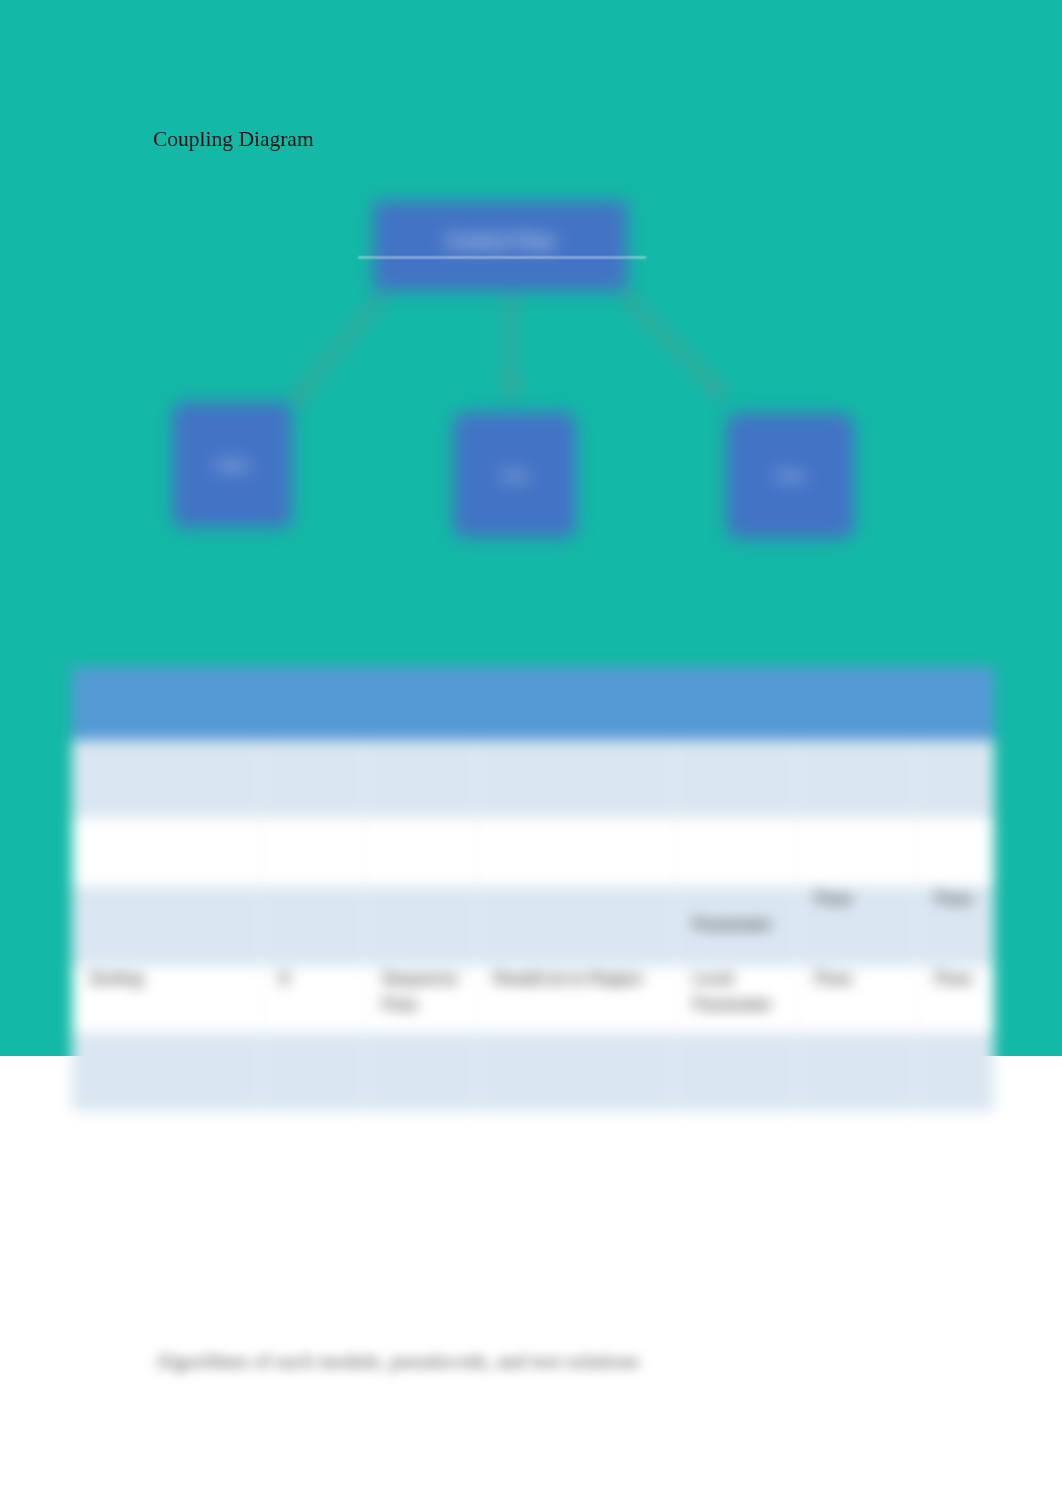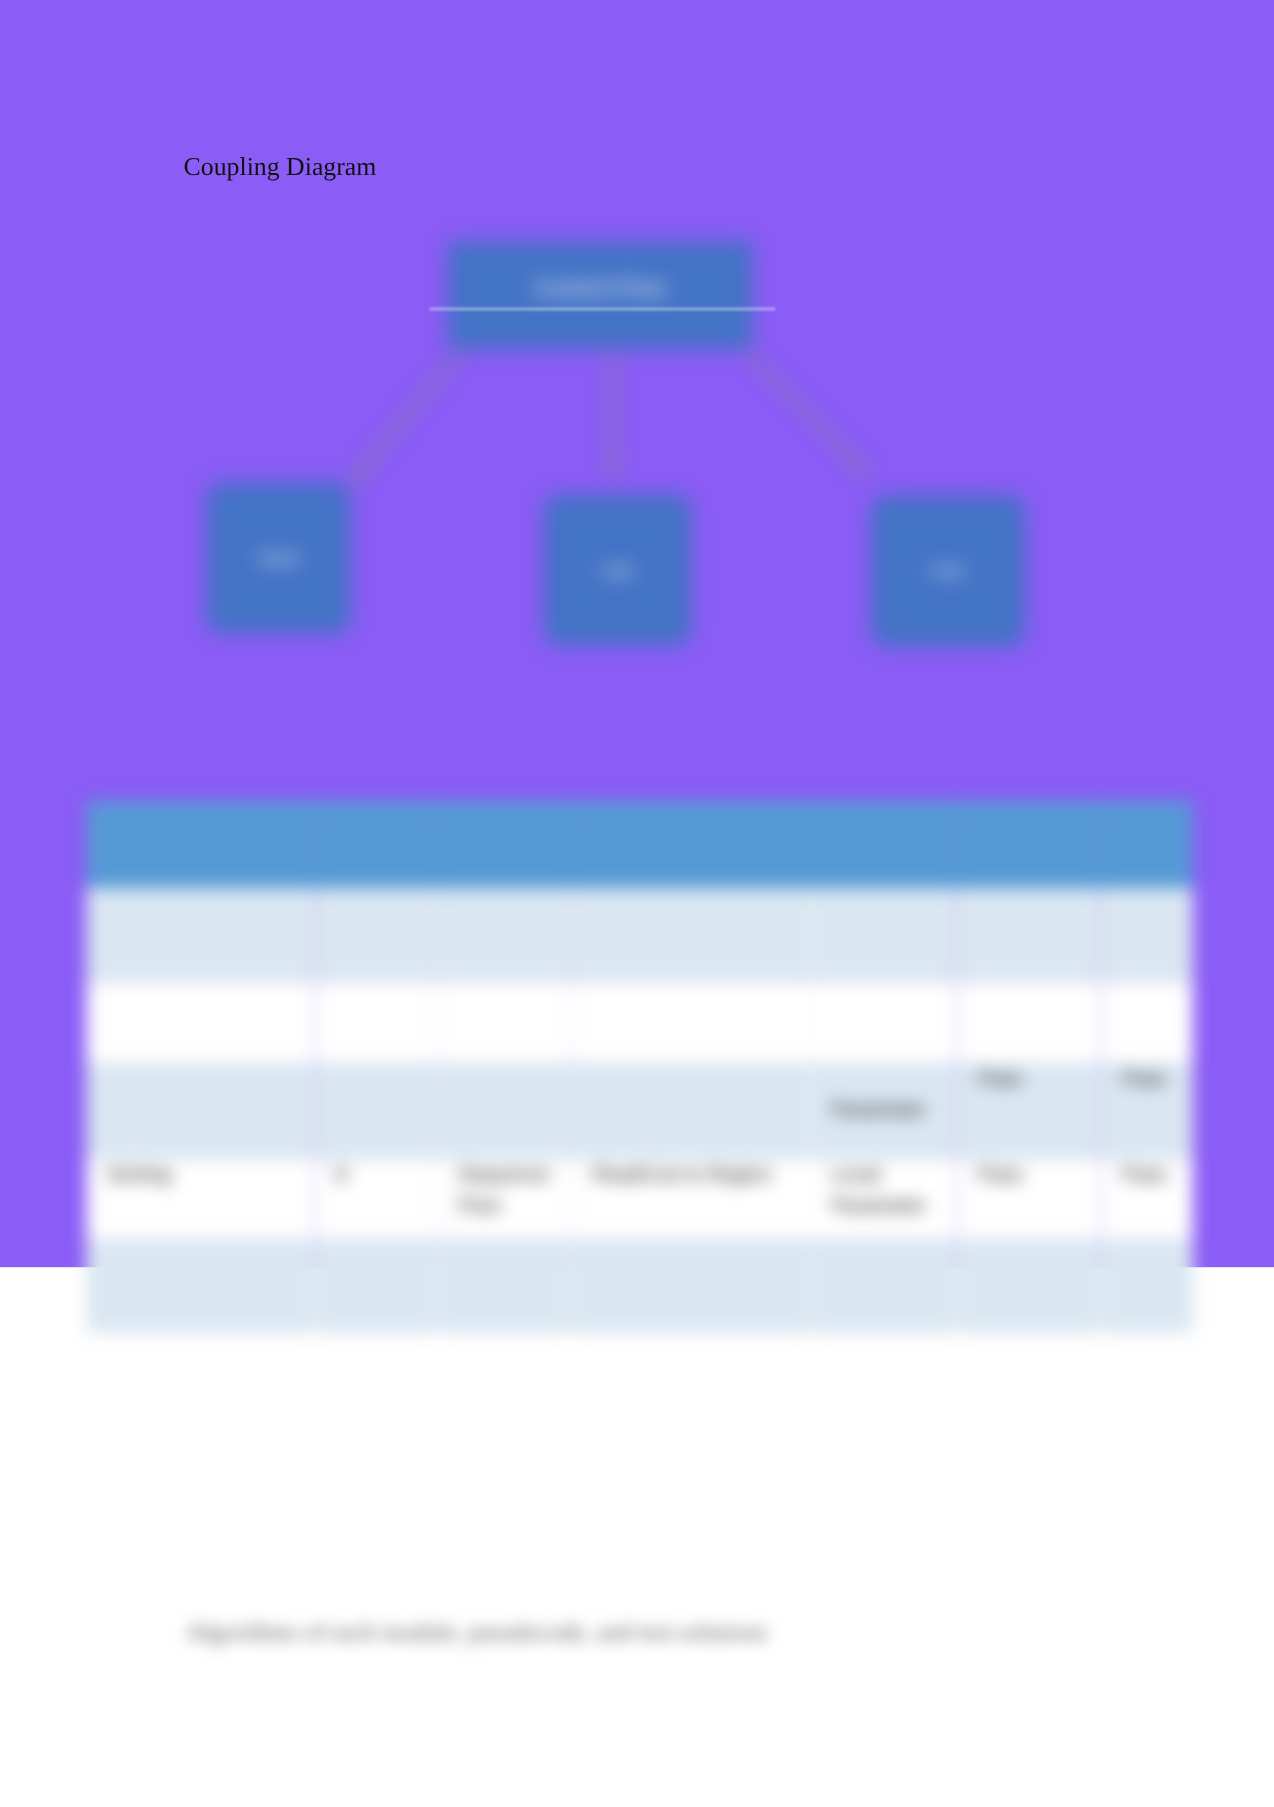--- a/index.html
+++ b/index.html
@@ -1,17 +1,17 @@
 <!DOCTYPE html>
 <html><head>
 <meta charset="utf-8">
 <style>
   html,body{margin:0;padding:0;}
   body{width:1062px;height:1506px;background:#ffffff;font-family:"Liberation Serif",serif;overflow:hidden;}
-  .page{position:relative;width:1062px;height:1056px;background:#8b5cf6;}
+  .page{position:relative;width:1062px;height:1056px;background:#14b8a6;}
 
   .heading{position:absolute;left:153px;top:126px;font-size:21.5px;line-height:26px;color:#111;
             -webkit-font-smoothing:antialiased;transform:translateZ(0);}
 
   
   .diagram{position:absolute;left:0;top:0;width:1062px;height:620px;filter:blur(8.5px);}
   .node{position:absolute;background:#4373c5;color:#fff;display:flex;align-items:center;justify-content:center;
         font-family:"Liberation Sans",sans-serif;text-align:center;}
   .root{left:373px;top:201px;width:254px;height:90px;border-radius:3px;font-size:19.5px;align-items:flex-start;padding-top:29px;box-sizing:border-box;}
   .child{border-radius:13px;font-size:13.5px;}

